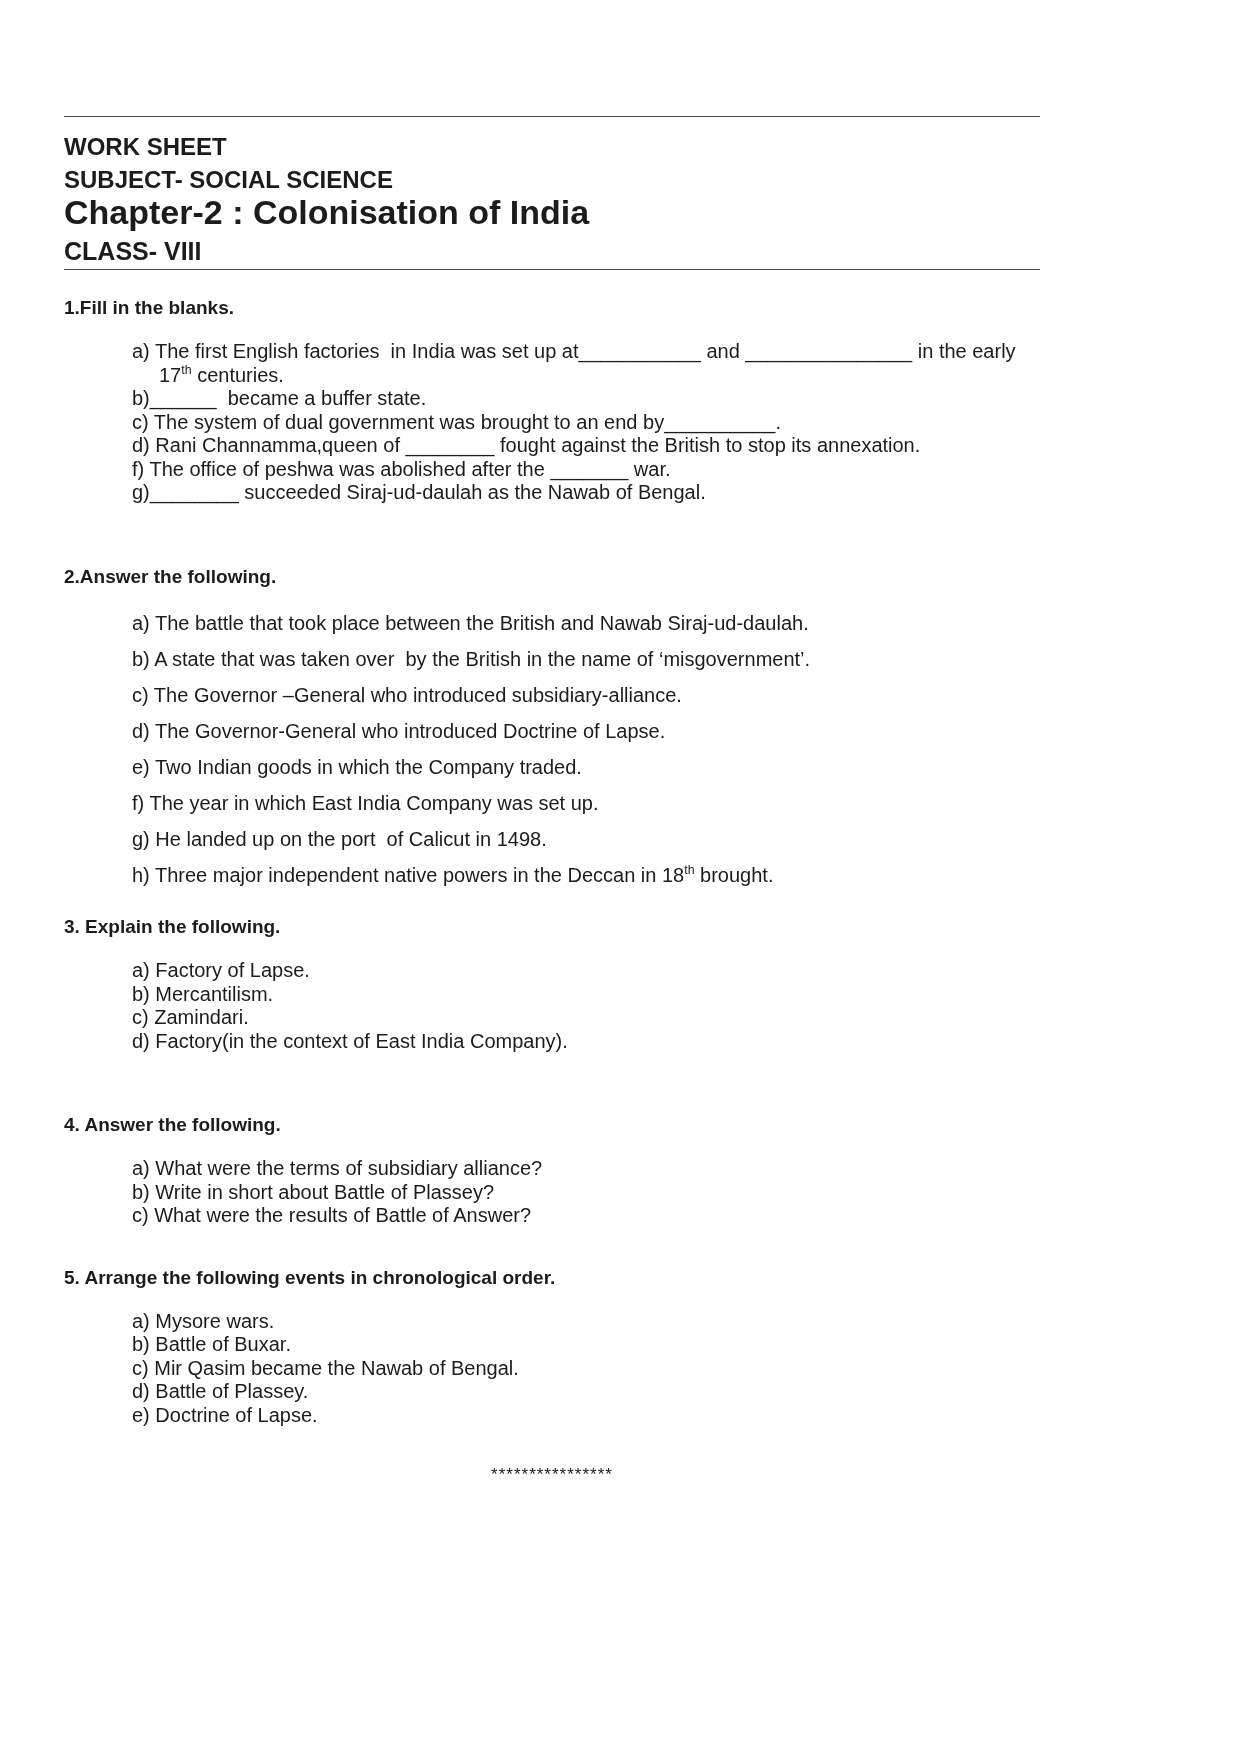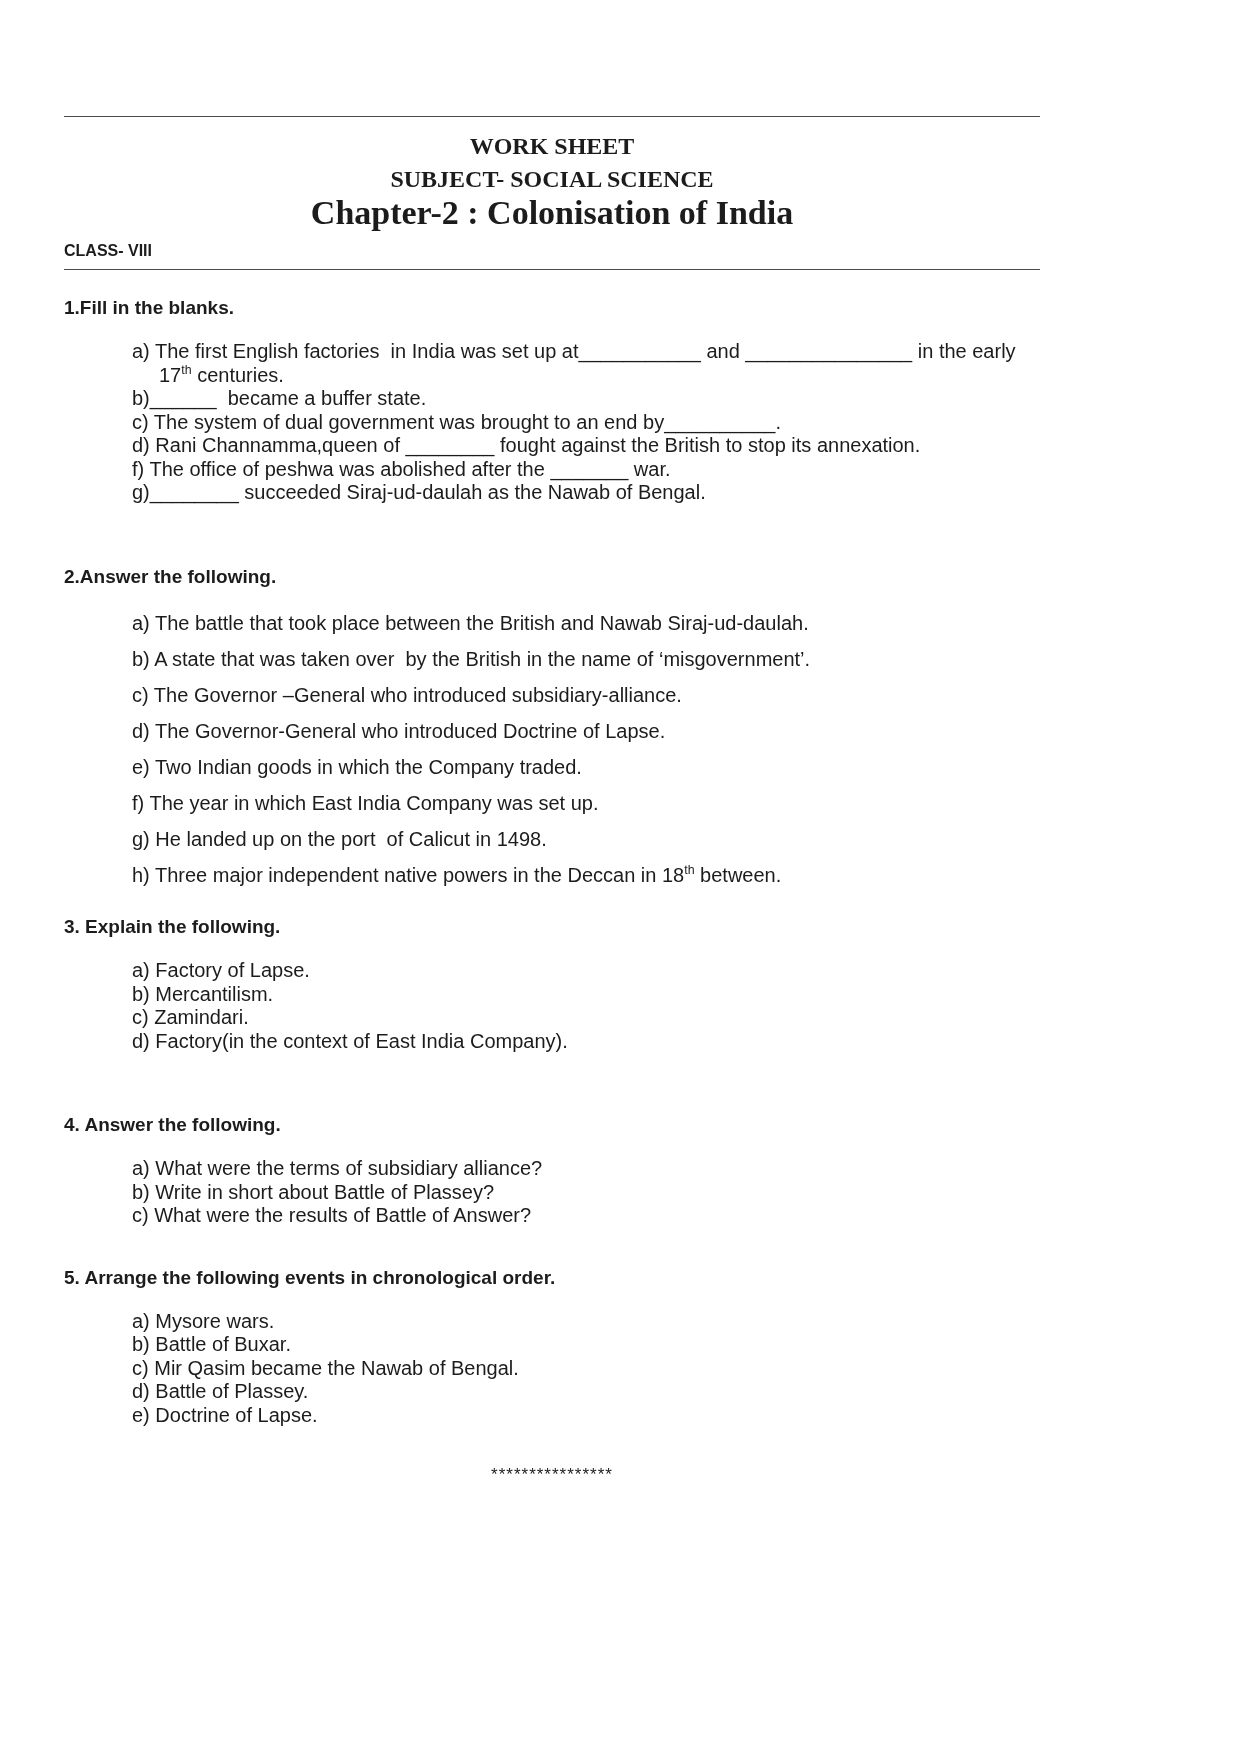--- a/index.html
+++ b/index.html
@@ -21,31 +21,29 @@
   .rule {
     border: none;
     border-top: 1.5px solid #4a4a4a;
     margin: 0;
     width: 100%;
   }
   .rule-top { margin-top: 116px; }
   .rule-class { margin-top: 5px; }
 
   .doc-header {
-    text-align: center;
     font-weight: bold;
     font-size: 24px;
     line-height: 33px;
     margin-top: 13px;
-    font-family: Liberation Serif, serif;
   }
   .doc-header .chapter { font-size: 34px; }
 
   .class-label {
-    font-size: 16px;
+    font-size: 25px;
     font-weight: bold;
     margin-top: 9px;
     line-height: 26px;
   }
 
   .section-heading {
     font-size: 19px;
     font-weight: bold;
     line-height: 23px;
   }
@@ -115,21 +113,21 @@
   <section>
     <div class="section-heading mt-s2">2.Answer the following.</div>
     <div class="items items-spaced">
       <div class="item">a) The battle that took place between the British and Nawab Siraj-ud-daulah.</div>
       <div class="item">b) A state that was taken over  by the British in the name of ‘misgovernment’.</div>
       <div class="item">c) The Governor –General who introduced subsidiary-alliance.</div>
       <div class="item">d) The Governor-General who introduced Doctrine of Lapse.</div>
       <div class="item">e) Two Indian goods in which the Company traded.</div>
       <div class="item">f) The year in which East India Company was set up.</div>
       <div class="item">g) He landed up on the port  of Calicut in 1498.</div>
-      <div class="item"><span>h) Three major independent native powers in the Deccan in 18</span><sup>th</sup><span> between.</span></div>
+      <div class="item"><span>h) Three major independent native powers in the Deccan in 18</span><sup>th</sup><span> brought.</span></div>
     </div>
   </section>
 
   <section>
     <div class="section-heading mt-s3">3. Explain the following.</div>
     <div class="items">
       <div class="item">a) Factory of Lapse.</div>
       <div class="item">b) Mercantilism.</div>
       <div class="item">c) Zamindari.</div>
       <div class="item">d) Factory(in the context of East India Company).</div>

